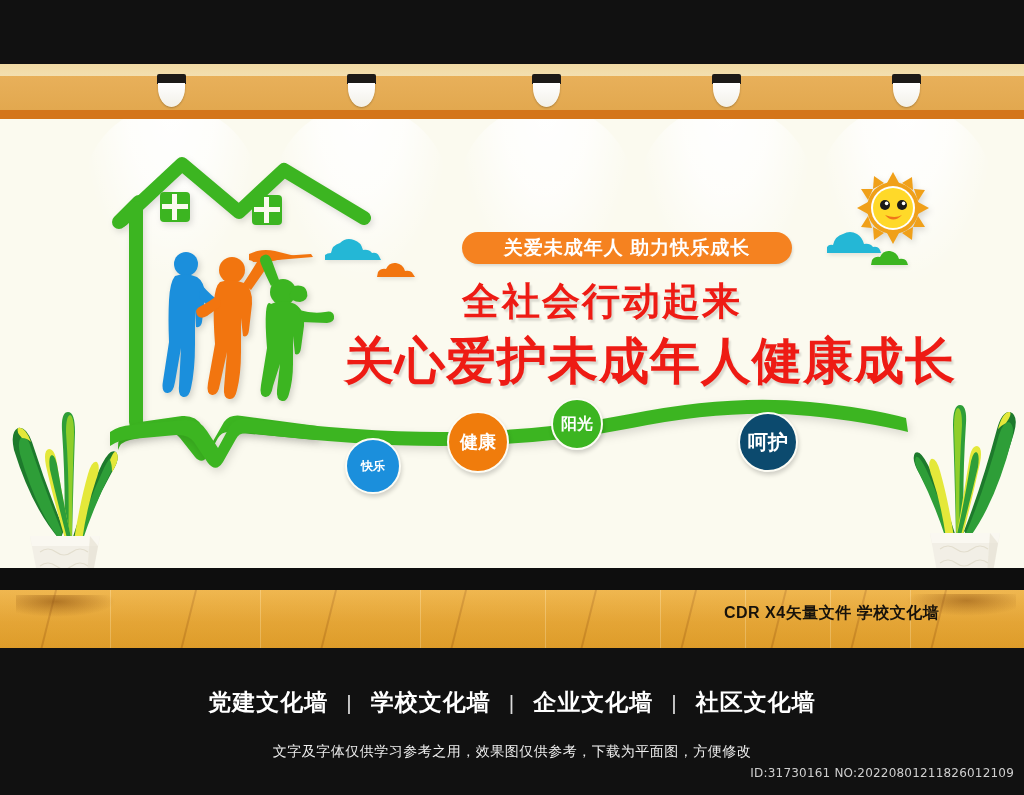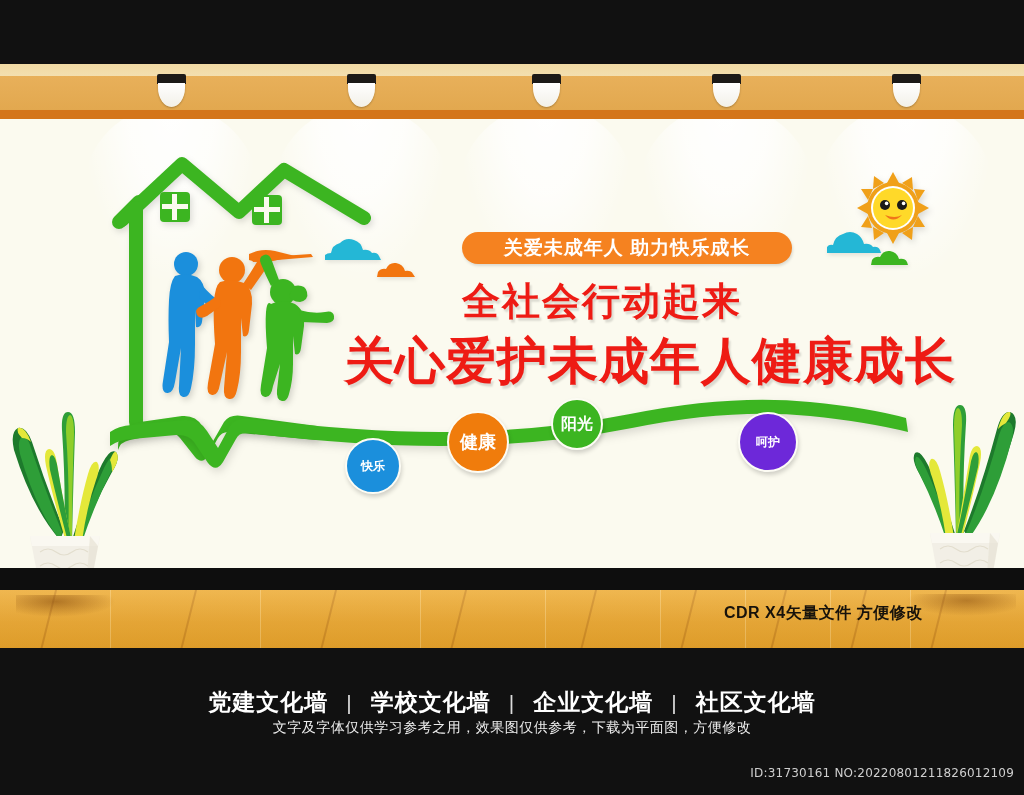--- a/index.html
+++ b/index.html
@@ -89,21 +89,21 @@
   .bubble {
     position:absolute; border-radius:50%;
     display:flex; align-items:center; justify-content:center;
     color:#ffffff; font-weight:bold; border:2px solid #fdfcf4;
     box-shadow:1px 3px 4px rgba(0,0,0,.17);
   }
   .b-happy  { left:345px; top:438px; width:56px; height:56px; background:#1b8fdc; font-size:12px; }
   .b-health { left:447px; top:411px; width:62px; height:62px; background:#f07c0c; font-size:18px; }
   .b-sun    { left:551px; top:398px; width:52px; height:52px; background:#3cb521; font-size:16px; }
   .b-care   { left:634px; top:409px; width:60px; height:60px; background:#ec0b34; font-size:18px; }
-  .b-prot   { left:738px; top:412px; width:60px; height:60px; background:#6d28d9; font-size:12px; }
+  .b-prot   { left:738px; top:412px; width:60px; height:60px; background:#0c4a6e; font-size:20px; }
 
   
   .plant { position:absolute; width:128px; height:200px; }
   .plant-l { left:2px; top:390px; }
   .plant-r { left:902px; top:385px; }
   .plant svg { display:block; }
 
   
   .floor-black-top { position:absolute; left:0; top:568px; width:1024px; height:22px; background:#0e0e0e; }
   .floor { position:absolute; left:0; top:590px; width:1024px; height:58px; overflow:hidden;
@@ -125,21 +125,21 @@
 
   
   .bottom { position:absolute; left:0; top:648px; width:1024px; height:147px; background:#111111; }
   .tags {
     position:absolute; left:0; top:687px; width:1024px;
     display:flex; align-items:center; justify-content:center; gap:18px;
     color:#ffffff; font-size:23px; font-weight:bold; letter-spacing:1px;
   }
   .tags .sep { color:#dcdcdc; font-weight:normal; font-size:21px; }
   .note {
-    position:absolute; left:0; top:719px; width:1024px; text-align:center;
+    position:absolute; left:0; top:743px; width:1024px; text-align:center;
     color:#eeeeee; font-size:14px; letter-spacing:.5px;
   }
 
   
   .wm-logo {
     position:absolute; left:9px; top:763px; height:26px;
     display:flex; align-items:center; gap:5px;
   }
   .wm-logo .cn { color:#ffffff; font-size:20px; font-weight:bold; letter-spacing:0px;
      font-family:"DejaVu Sans",sans-serif; }
@@ -371,21 +371,21 @@
     <div class="grain" style="left:420px"></div>
     <div class="grain" style="left:545px"></div>
     <div class="grain" style="left:660px"></div>
     <div class="grain" style="left:745px"></div>
     <div class="grain" style="left:830px"></div>
     <div class="grain" style="left:910px"></div>
     <div class="shade"></div>
   </div>
   <div class="shadow-l"></div>
   <div class="shadow-r"></div>
-  <div class="cdr">CDR X4矢量文件  方便修改</div>
+  <div class="cdr">CDR X4矢量文件  学校文化墙</div>
 
   <div class="bottom"></div>
 
   <div class="tags">
     <span>党建文化墙</span>
     <span class="sep">|</span>
     <span>学校文化墙</span>
     <span class="sep">|</span>
     <span>企业文化墙</span>
     <span class="sep">|</span>

